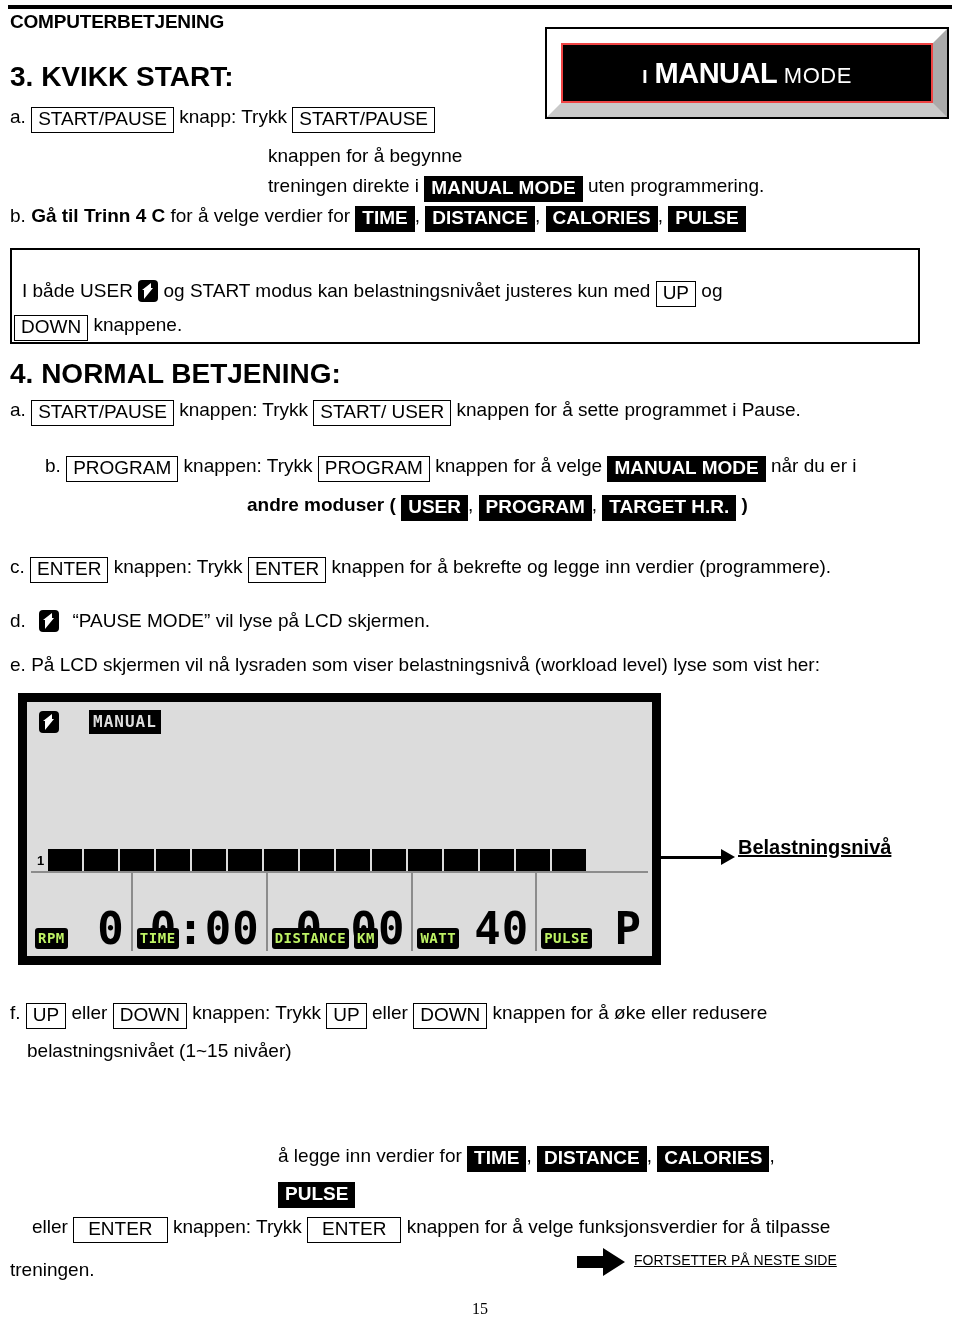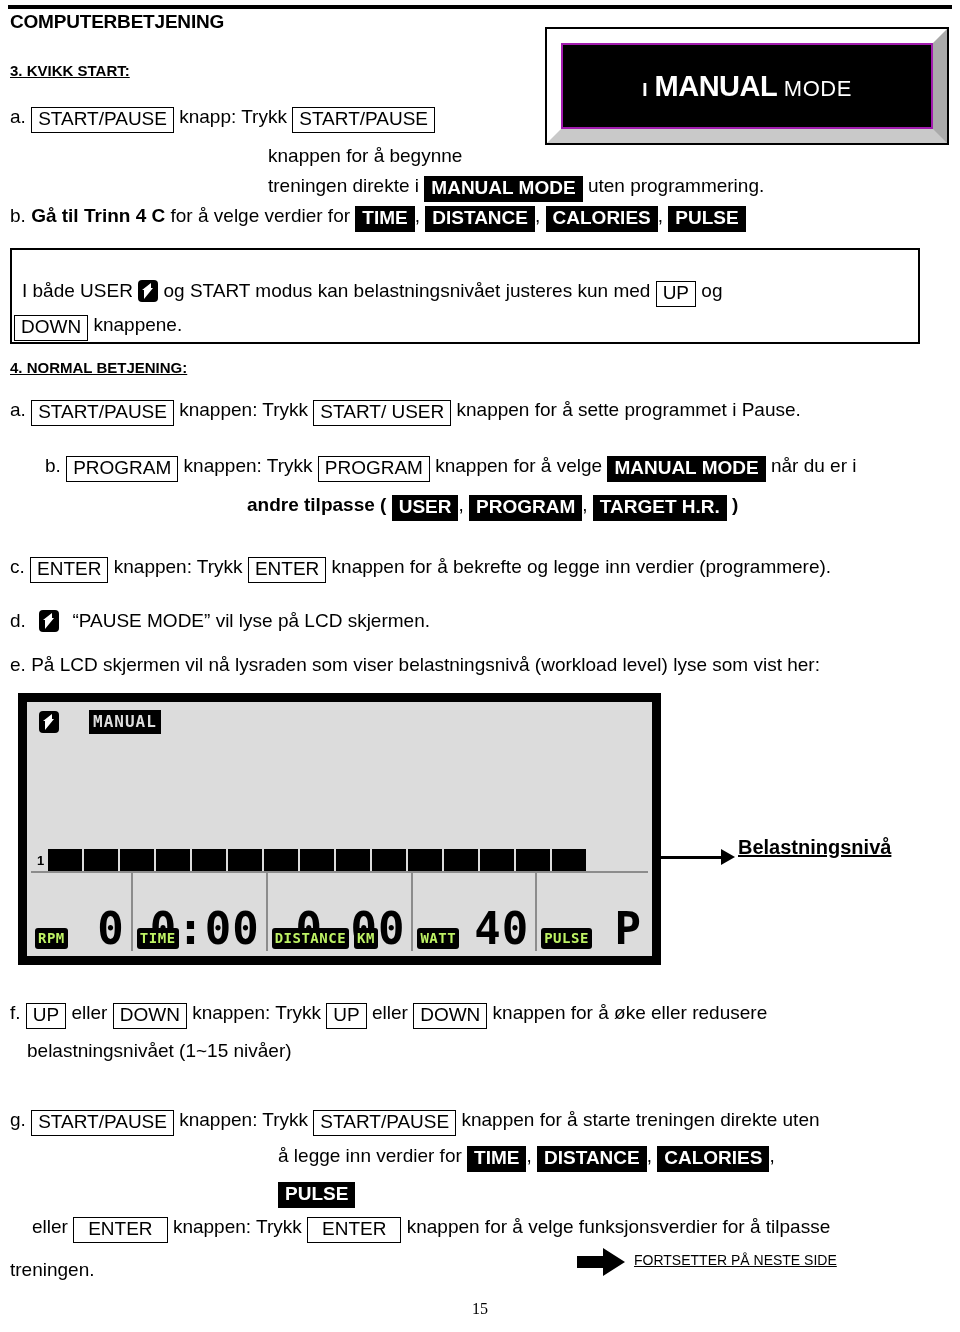--- a/index.html
+++ b/index.html
@@ -41,22 +41,22 @@
     font-weight: bold;
     letter-spacing: -0.2px;
   }
 
   
   .mode-bevel {
     position: absolute;
     left: 545px;
     top: 27px;
     width: 404px;
-    height: 118px;
-    background: #a21caf;
+    height: 92px;
+    background: #ef4444;
     border-top: 2px solid #000;
     border-left: 2px solid #000;
     border-right: 2px solid #000;
     border-bottom: 2px solid #000;
     box-sizing: border-box;
   }
   .mode-bevel .frame {
     position: absolute;
     inset: 0;
     box-sizing: border-box;
@@ -82,21 +82,21 @@
     font-size: 22px;
     letter-spacing: 0.5px;
   }
   .mode-text .i-mark { font-size: 19px; font-weight: bold; }
   .mode-text .big { font-size: 29px; font-weight: bold; letter-spacing: -0.5px; }
   .mode-text .small { font-size: 22px; }
 
   
   .t { position: absolute; white-space: nowrap; font-size: 19px; line-height: 1; }
   .b { font-weight: bold; }
-  .h2 { font-size: 15px; font-weight: bold; text-decoration: underline; }
+  .h2 { font-size: 28px; font-weight: bold; }
 
   
   .key {
     display: inline-block;
     border: 1px solid #000;
     padding: 1px 6px 2px 6px;
     font-size: 19px;
     line-height: 1.1;
     background: #fff;
     vertical-align: -2px;
@@ -365,21 +365,21 @@
     <span>b.</span>
     <span class="key">PROGRAM</span>
     <span>knappen: Trykk</span>
     <span class="key">PROGRAM</span>
     <span>knappen for å velge</span>
     <span class="keyblk">MANUAL MODE</span>
     <span>når du er i</span>
   </div>
 
   <div class="t" style="left:247px; top:495px;">
-    <span class="b">andre tilpasse (</span>
+    <span class="b">andre moduser (</span>
     <span class="keyblk">USER</span><span>,</span>
     <span class="keyblk">PROGRAM</span><span>,</span>
     <span class="keyblk">TARGET H.R.</span>
     <span class="b">)</span>
   </div>
 
   <div class="t" style="left:10px; top:610px;">
     <span>d.</span>
     <span class="p-icon" style="margin-left:8px;">
       <svg width="16" height="18" viewBox="0 0 16 18" aria-hidden="true">
@@ -482,27 +482,20 @@
     <span class="key">DOWN</span>
     <span>knappen: Trykk</span>
     <span class="key">UP</span>
     <span>eller</span>
     <span class="key">DOWN</span>
     <span>knappen for å øke eller redusere</span>
   </div>
 
   <div class="t" style="left:27px; top:1041px;">belastningsnivået (1~15 nivåer)</div>
 
-  <div class="t" style="left:10px; top:1110px;">
-    <span>g.</span>
-    <span class="key">START/PAUSE</span>
-    <span>knappen: Trykk</span>
-    <span class="key">START/PAUSE</span>
-    <span>knappen for å starte treningen direkte uten</span>
-  </div>
 
   <div class="t" style="left:278px; top:1146px;">
     <span>å legge inn verdier for</span>
     <span class="keyblk">TIME</span><span>,</span>
     <span class="keyblk">DISTANCE</span><span>,</span>
     <span class="keyblk">CALORIES</span><span>,</span>
   </div>
 
   <div class="t" style="left:278px; top:1182px;">
     <span class="keyblk">PULSE</span>

